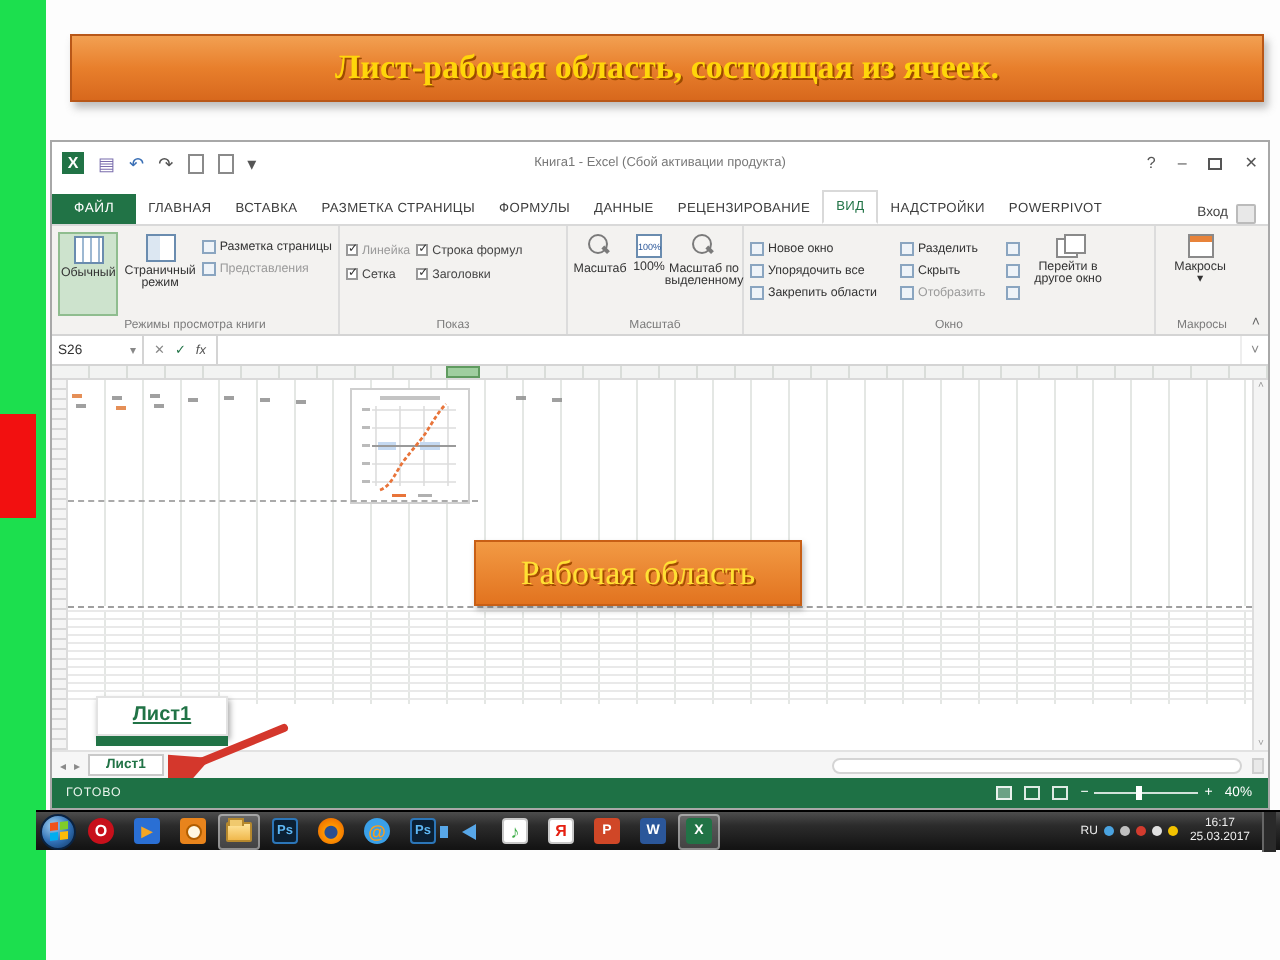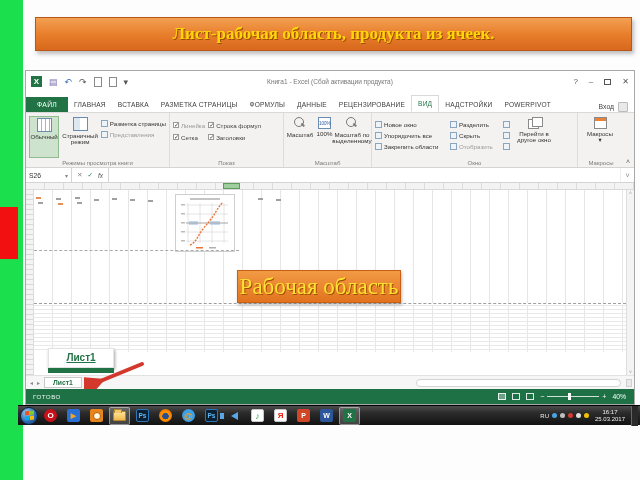--- a/index.html
+++ b/index.html
@@ -89,21 +89,21 @@
                repeating-linear-gradient(90deg,transparent 0 18px,#e4e7e4 18px 19px); }
   .dash-partial { position:absolute; left:8px; top:60px; width:205px; border-top:1px dashed #aaa; }
   .dash-full { position:absolute; left:8px; right:8px; top:113px; border-top:1px dashed #9f9f9f; }
   .mk { position:absolute; width:5px; height:2px; background:#8f8f8f; opacity:.85; }
   .mk.o { background:#e07b39; }
   .chartbox { position:absolute; left:149px; top:4px; width:60px; height:58px; background:#fff; border:1px solid #cfcfcf; }
   .vscroll { position:absolute; right:0; top:0; bottom:0; width:8px; background:#f4f4f4; border-left:1px solid #ddd;
     display:flex; flex-direction:column; justify-content:space-between; align-items:center; font-size:5px; color:#999; }
   .area-label { position:absolute; left:211px; top:80px; width:164px; height:33px;
     background:linear-gradient(#f29a44,#e2731f); border:1px solid #c85f15; box-shadow:1px 2px 3px rgba(90,90,90,.4);
-    text-align:center; line-height:31px; font-family:"Liberation Serif",serif; font-size:23px; color:#ffe133;
+    text-align:center; line-height:31px; font-family:"Liberation Serif",serif; font-size:17px; color:#ffe133;
     text-shadow:1px 1px 0 #a34d00; z-index:3; }
   .callout { position:absolute; left:22px; top:158px; width:66px; height:20px; background:#fff;
     box-shadow:1px 2px 3px rgba(0,0,0,.35); border:1px solid #e3e3e3; text-align:center; z-index:4;
     font-size:10px; font-weight:bold; color:#217346; text-decoration:underline; line-height:18px; }
   .callout-bar { position:absolute; left:22px; top:178px; width:66px; height:5px; background:#217346; z-index:4; }
   .red-arrow { position:absolute; left:58px; top:288px; width:64px; height:30px; z-index:6; }
 
   .xl-sheettabs { height:14px; background:#f6f6f6; border-top:1px solid #e2e2e2; display:flex; align-items:center; padding-left:4px; gap:4px; position:relative; }
   .navarr { font-size:6px; color:#8a8a8a; }
   .sheettab { background:#fff; border:1px solid #c9c9c9; color:#217346; font-weight:bold; font-size:6.8px; padding:1px 8px; }
@@ -153,21 +153,21 @@
   .trlang { color:#eee; font-size:6px; }
   .trdot { width:5px; height:5px; border-radius:50%; display:inline-block; }
   .clock { text-align:center; font-size:6px; line-height:7px; color:#eee; margin:0 3px; }
   .showdesk { width:7px; height:20px; background:#2a2a2a; border-left:1px solid #666; }
 </style>
 </head>
 <body>
 
 <div class="abs green-stripe"></div>
 <div class="abs red-block"></div>
-<div class="abs title-banner">Лист-рабочая область, продукта из ячеек.</div>
+<div class="abs title-banner">Лист-рабочая область, состоящая из ячеек.</div>
 
 <div class="excel">
 
   <div class="xl-titlebar">
     <div class="qat">
       <span class="xlogo">X</span>
       <span class="saveico">▤</span>
       <span class="undoico">↶</span>
       <span>↷</span>
       <span class="docico"></span>

